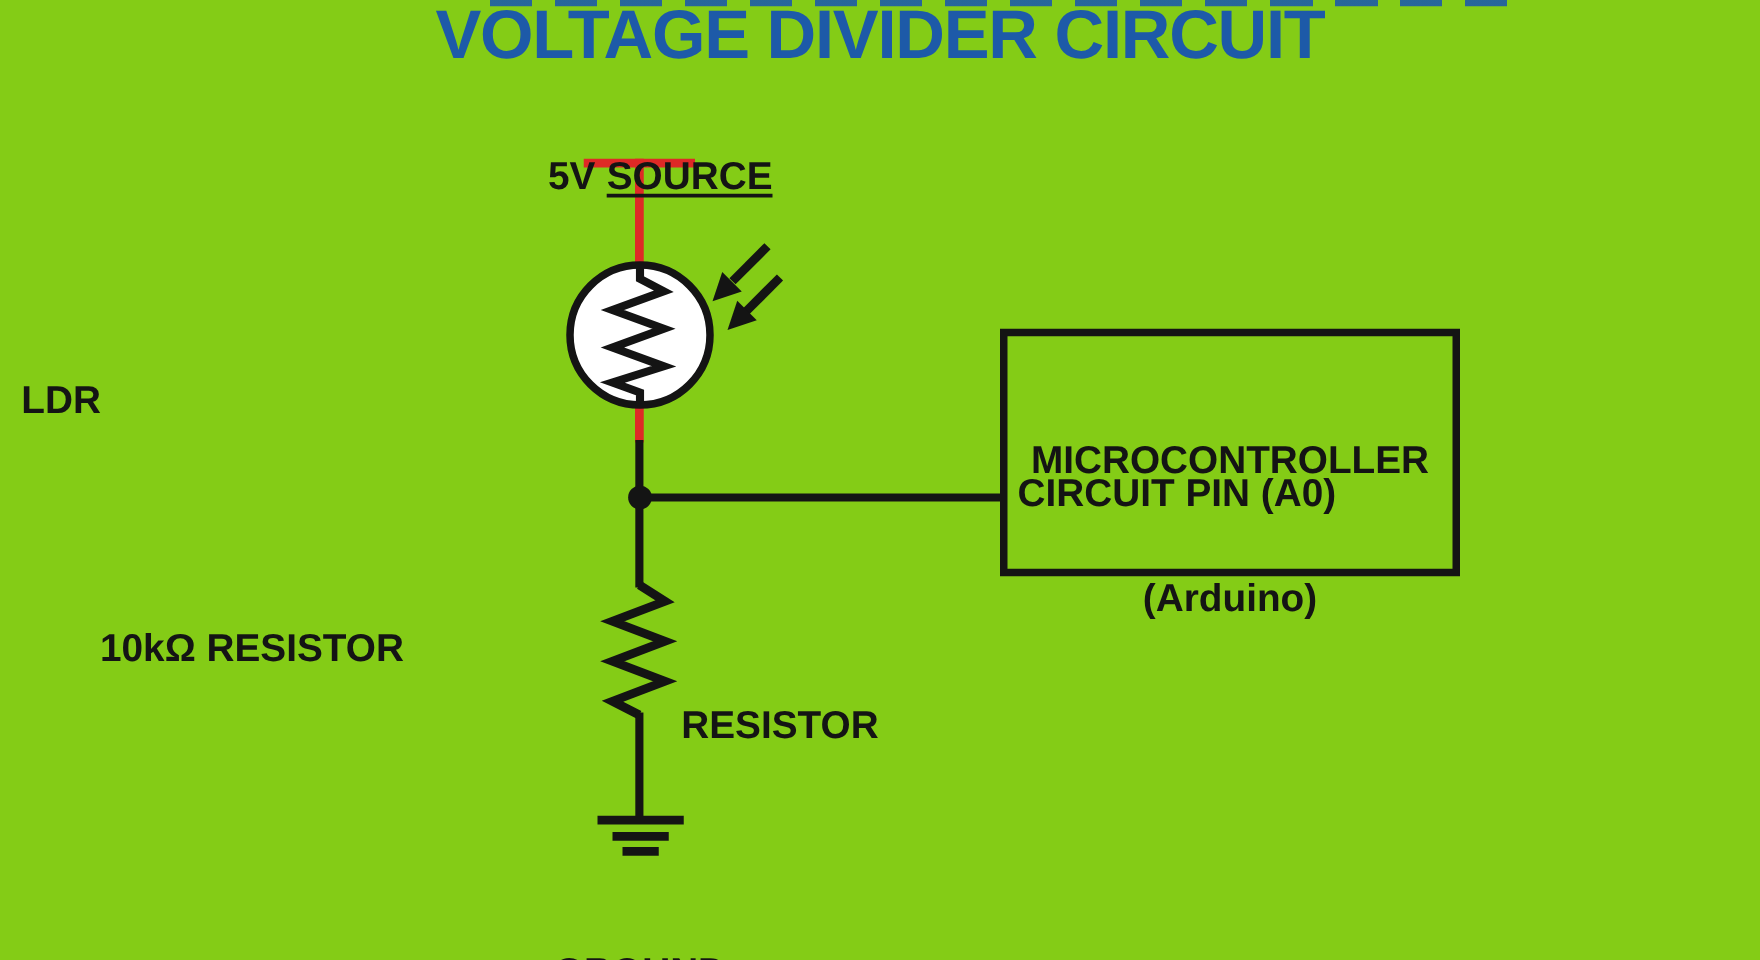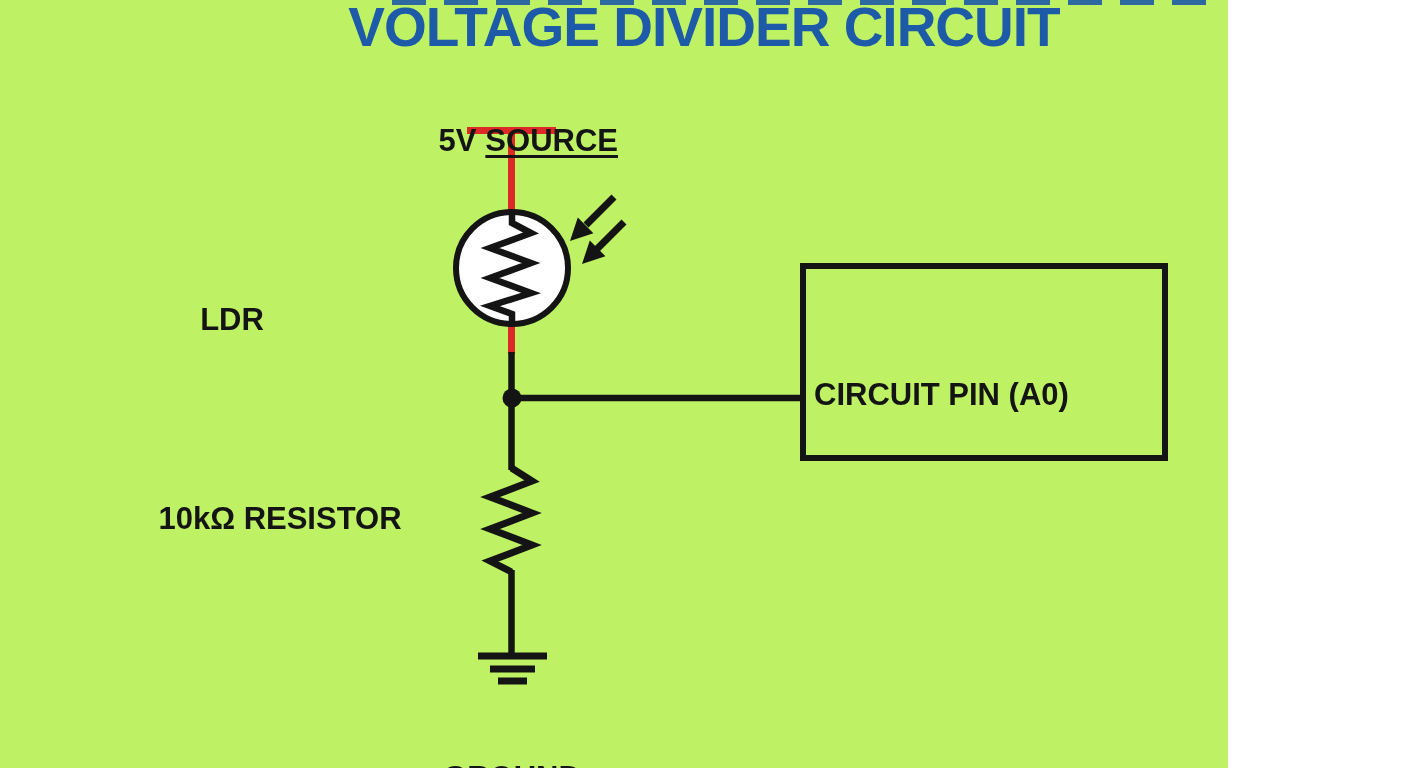--- a/index.html
+++ b/index.html
@@ -3,22 +3,22 @@
 <meta charset="utf-8">
 <style>
   :root{
     --title-blue:#1d5aa8;
     --wire-red:#de2a26;
     --line-black:#141414;
   }
   html,body{margin:0;padding:0;background:#ffffff;}
   .stage{
     position:relative;
-    width:1228px;height:768px;
-    background:#bef264;
+    width:1408px;height:768px;
+    background:#84cc16;
     overflow:hidden;
     font-family:"Liberation Sans", sans-serif;
     font-weight:bold;
     color:var(--line-black);
   }
   .layer{position:absolute;inset:0;}
   svg{position:absolute;left:0;top:0;}
 
   
   .wire{stroke:var(--line-black);stroke-width:6.5;fill:none;}
@@ -30,21 +30,21 @@
   .box{fill:none;stroke:var(--line-black);stroke-width:6;}
 
   
   .lbl{position:absolute;font-size:31px;line-height:38px;white-space:pre;}
   .title{
     position:absolute;top:-3px;left:0;width:1408px;
     text-align:center;font-size:55px;line-height:60px;
     letter-spacing:-1px;color:var(--title-blue);
   }
   .center{text-align:center;}
-  .right{text-align:center;}
+  .right{text-align:left;}
   .u{text-decoration:underline;text-decoration-thickness:3px;text-underline-offset:4px;text-align:center;}
   .pre{margin-right:9px;}
 
   
   .top-sliver{
     position:absolute;top:0;left:392px;width:818px;height:5px;
     background:repeating-linear-gradient(90deg,
       var(--title-blue) 0px, var(--title-blue) 34px,
       transparent 34px, transparent 52px);
     opacity:.9;
@@ -98,26 +98,31 @@
   <div class="title">VOLTAGE DIVIDER CIRCUIT</div>
 
   <div class="lbl center" style="left:311px;top:84px;width:400px;">
     <span class="pre">5V</span><span class="u">SOURCE</span>
   </div>
 
   <div class="lbl right" style="left:17px;top:225px;width:430px;">
     <div>LDR</div>
   </div>
 
+  <div class="lbl center" style="left:800px;top:275px;width:368px;line-height:37px;">
+    <div>MICROCONTROLLER</div>
+    <div>(Arduino)</div>
+  </div>
 
   <div class="lbl" style="left:814px;top:376px;">CIRCUIT PIN (A0)</div>
 
   <div class="lbl right" style="left:80px;top:500px;width:400px;">10kΩ RESISTOR</div>
 
   <div class="lbl" style="left:545px;top:487px;line-height:37px;">
+    <div>RESISTOR</div>
   </div>
 
   <div class="lbl center" style="left:362px;top:685px;width:300px;line-height:37px;">
     <div>GROUND</div>
     
   </div>
 
 </div>
 
 </body></html>

